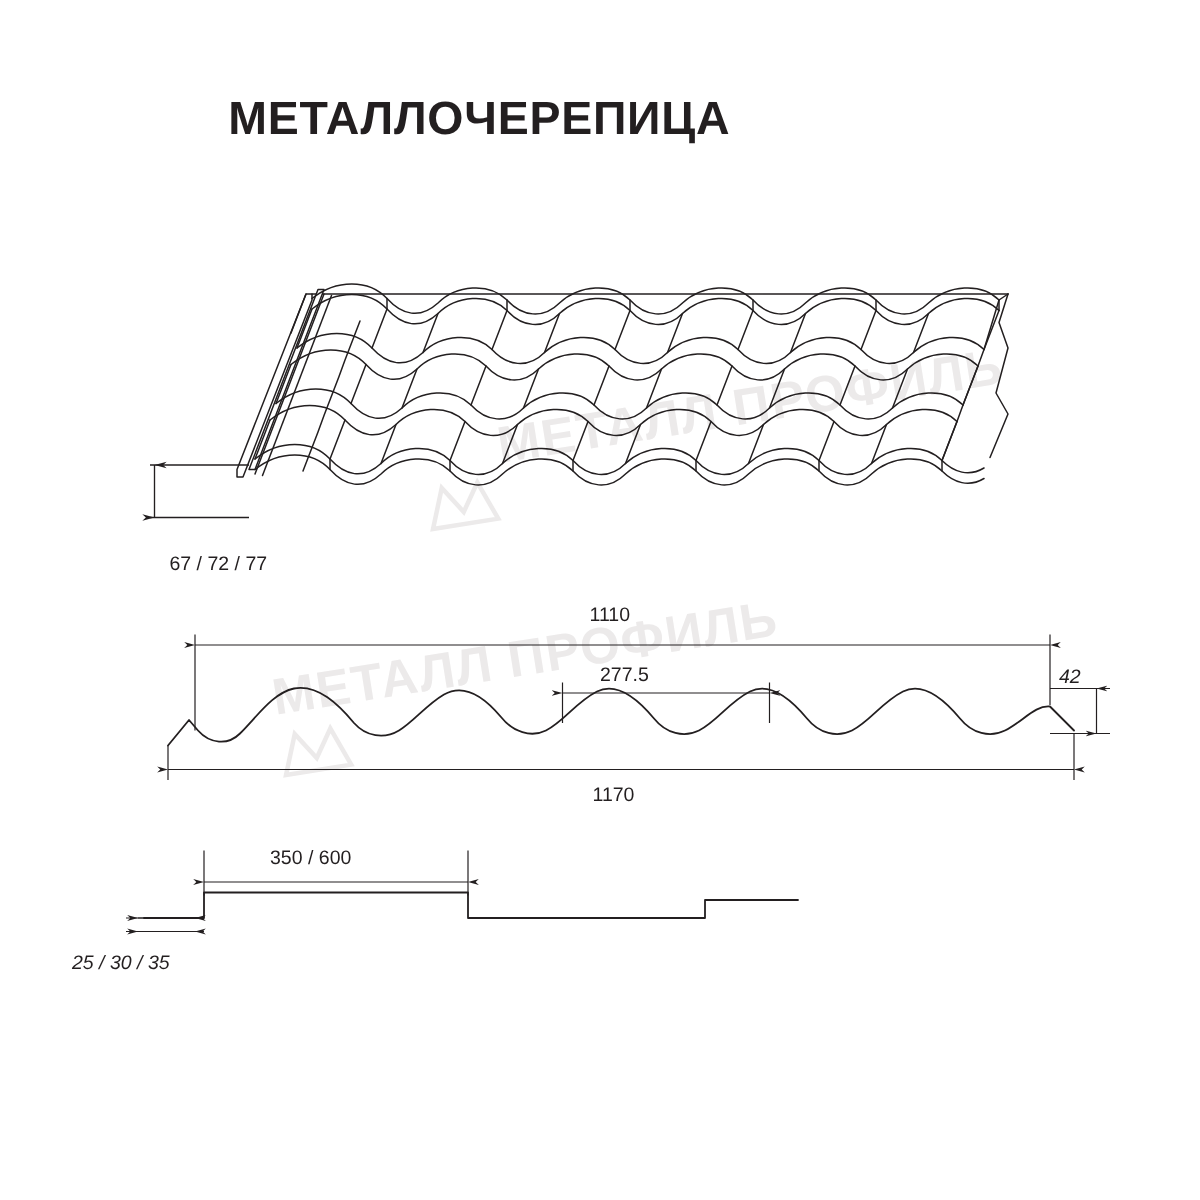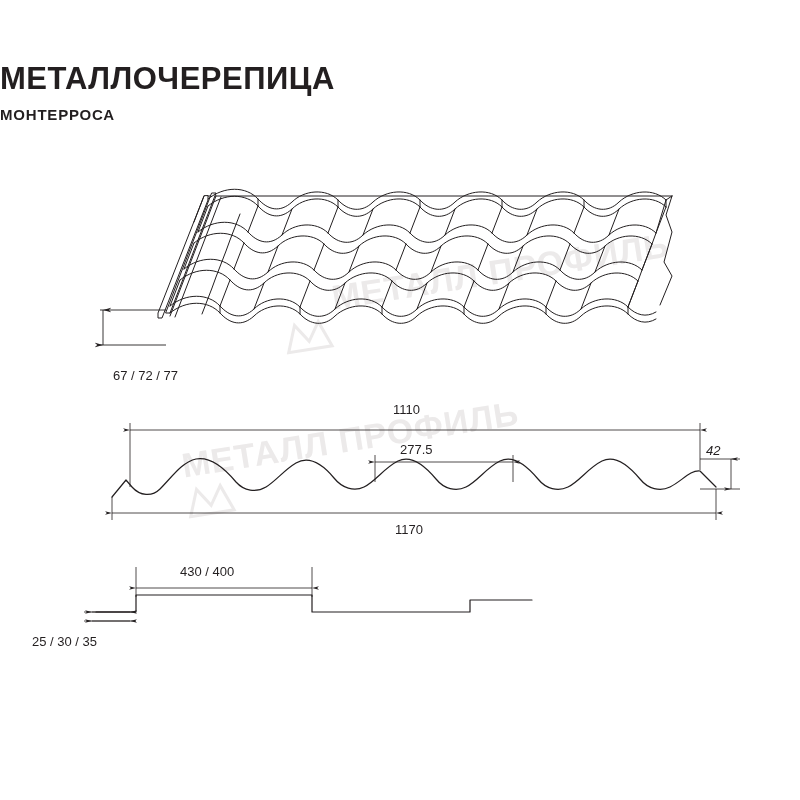--- a/index.html
+++ b/index.html
@@ -17,20 +17,21 @@
   }
   .sheet {
     position: absolute;
     inset: 0;
   }
   .title-block {
     position: absolute;
     top: 62px;
     left: 0;
     width: 639px;
+    text-align: center;
   }
   .title-main {
     font-size: 31px;
     font-weight: bold;
     letter-spacing: 0.5px;
     color: #231f20;
     line-height: 1.1;
   }
   .title-sub {
     font-size: 15px;
@@ -72,21 +73,20 @@
     transform: rotate(-9deg);
   }
 </style>
 </head>
 <body>
 
 <div class="sheet">
 
   <div class="title-block">
     <div class="title-main">МЕТАЛЛОЧЕРЕПИЦА</div>
-    <div class="title-sub">МОНТЕРРОСА</div>
   </div>
 
   <div class="wm wm-top">МЕТАЛЛ ПРОФИЛЬ</div>
   <div class="wm wm-bot">МЕТАЛЛ ПРОФИЛЬ</div>
 
   <svg class="drawing" viewBox="0 0 800 800" xmlns="http://www.w3.org/2000/svg">
     <defs>
       <marker id="arrL" markerWidth="10" markerHeight="8" refX="9" refY="4" orient="auto">
         <path d="M9,4 L0,1.6 L2.6,4 L0,6.4 Z" fill="#231f20"></path>
       </marker>
@@ -272,17 +272,17 @@
   <div class="dimlabel" style="top:368px; left:113px;">67 / 72 / 77</div>
 
   <div class="dimlabel" style="top:402px; left:378px;margin-left:15px;">1110</div>
 
   <div class="dimlabel" style="top:442px; left:400px;">277.5</div>
 
   <div class="dimlabel" style="top:522px; left:395px;">1170</div>
 
   <div class="dimlabel" style="top:443px; left:706px;font-style:italic;">42</div>
 
-  <div class="dimlabel" style="top:564px; left:180px;">430 / 400</div>
-
-  <div class="dimlabel" style="top:634px; left:32px;">25 / 30 / 35</div>
+  <div class="dimlabel" style="top:564px; left:180px;">350 / 600</div>
+
+  <div class="dimlabel" style="top:634px; left:48px;font-style:italic;">25 / 30 / 35</div>
 
 </div>
 
 </body></html>

